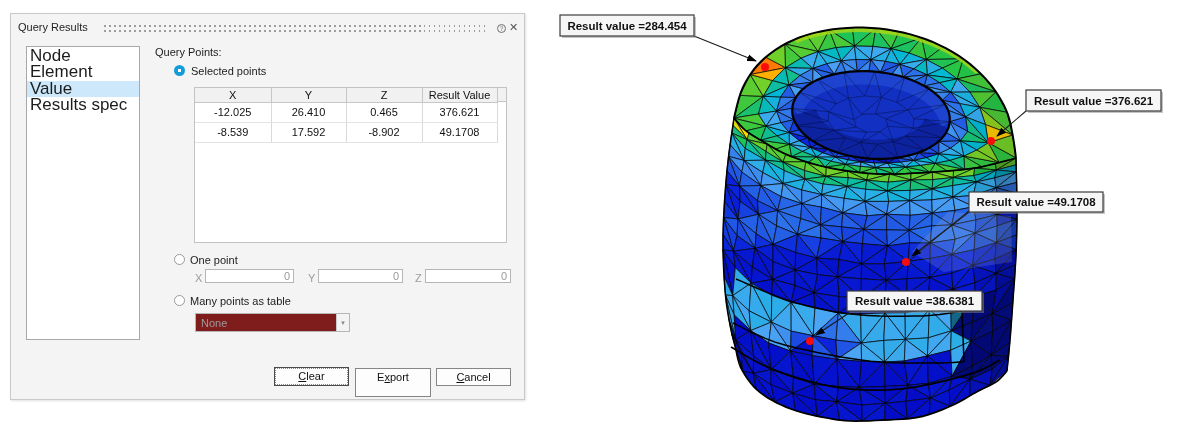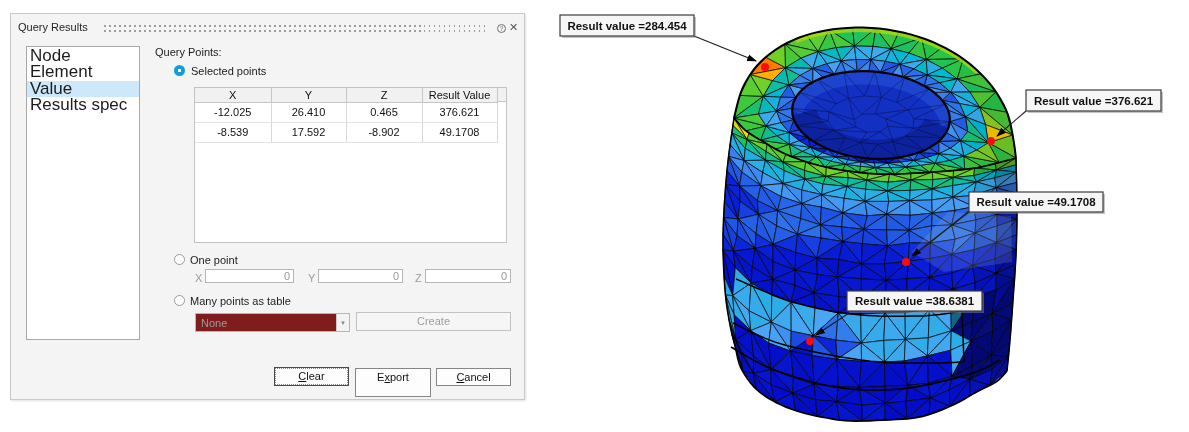--- a/index.html
+++ b/index.html
@@ -75,21 +75,20 @@
   <div class="abs grey" style="left:404px; top:258px; font-size:11px;">Z</div>
   <div class="abs inp" style="left:414px; top:255px; width:86px; height:14px;">0</div>
 
   <div class="abs radio" style="left:163px; top:281px;"></div>
   <div class="abs t11" style="left:179px; top:281px;">Many points as table</div>
 
   <div class="abs" style="left:184px; top:299px; width:155px; height:19px; background:#7f1d1d; border:1px solid #b6b6b6;">
     <span class="abs grey" style="left:5px; top:3px; font-size:11px;">None</span>
     <div class="abs" style="right:0; top:0; width:13px; height:100%; border-left:1px solid #c9c9c9; background:#f3f3f3; text-align:center; font-size:7px; color:#888; line-height:17px;">▾</div>
   </div>
-  <div class="abs" style="left:345px; top:298px; width:155px; height:19px; background:#f6f6f6; border:1px solid #c2c2c2; text-align:center; font-size:11px; color:#9e9e9e; line-height:17px;">Create</div>
 
   <div class="abs btn" style="left:263px; top:353px; width:75px; height:19px; border-color:#4a4a4a; line-height:17px;"><u>C</u>lear<div class="abs" style="left:1px;top:1px;right:1px;bottom:1px;outline:1px dotted #8a8a8a;"></div></div>
   <div class="abs btn" style="left:344px; top:353.5px; width:76px; height:29px; line-height:16px;">E<u>x</u>port</div>
   <div class="abs btn" style="left:425px; top:353.5px; width:75px; height:18px; line-height:16px;"><u>C</u>ancel</div>
 </div>
 
 <svg width="1189" height="432" viewBox="0 0 1189 432" style="position:absolute; left:0; top:0;">
 <g stroke="#000" stroke-width="0.7" stroke-linejoin="round">
       <path d="M734.0 118.0L749.0 133.0L747.1 139.6Z" fill="#fedb00"></path>
       <path d="M734.0 118.0L747.1 139.6L732.9 125.4Z" fill="#dcd90a"></path>

